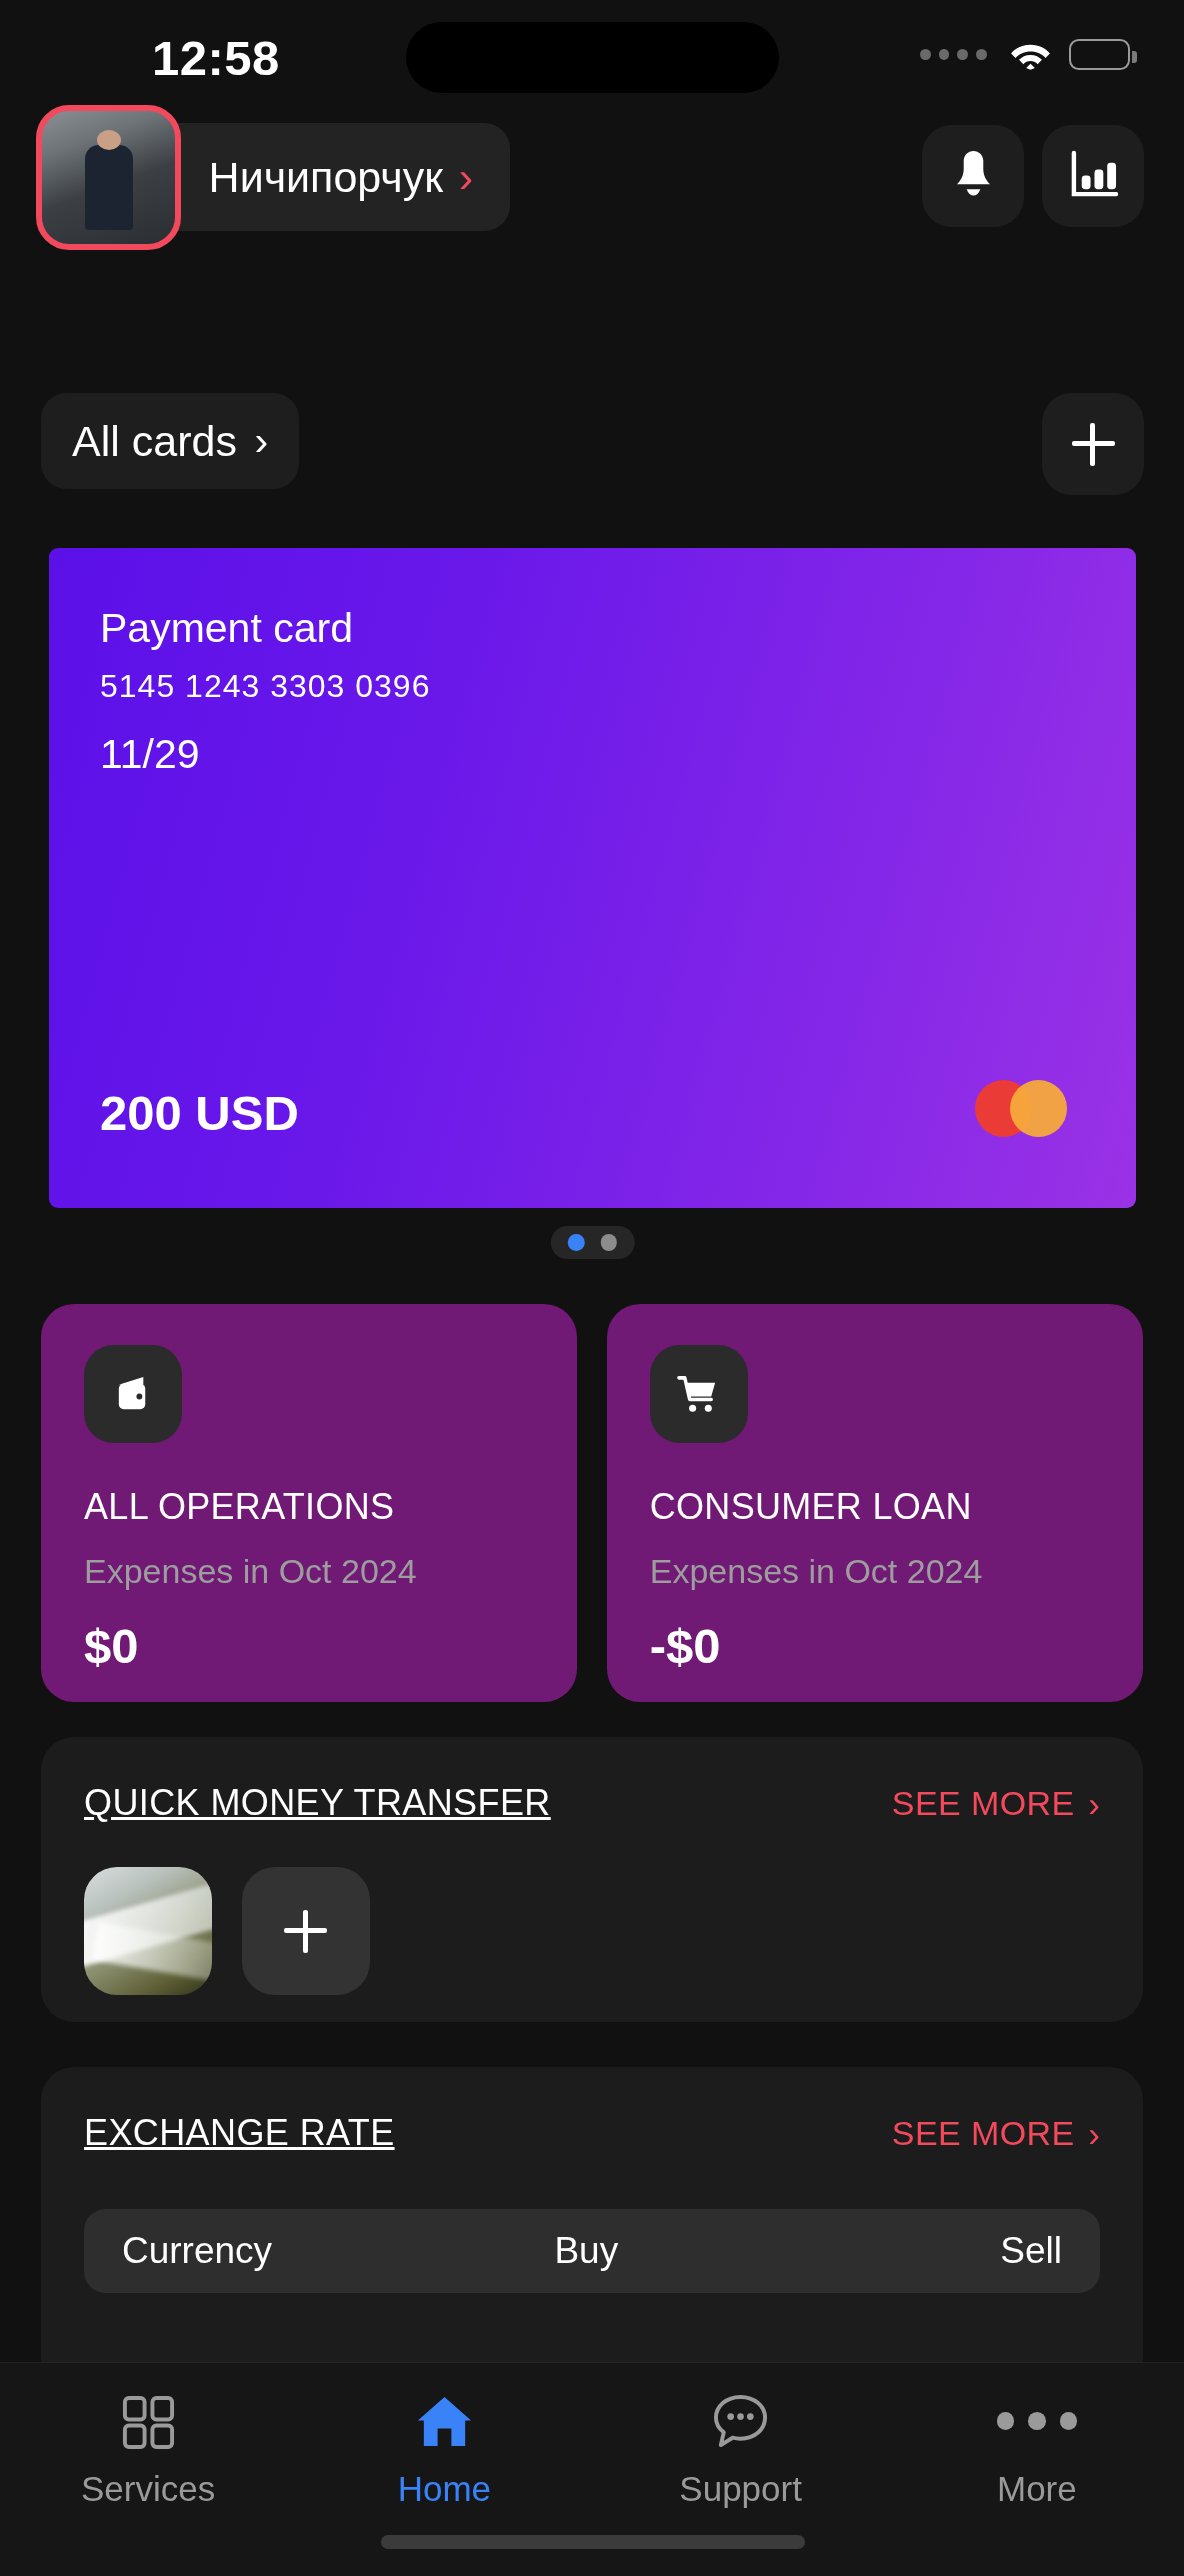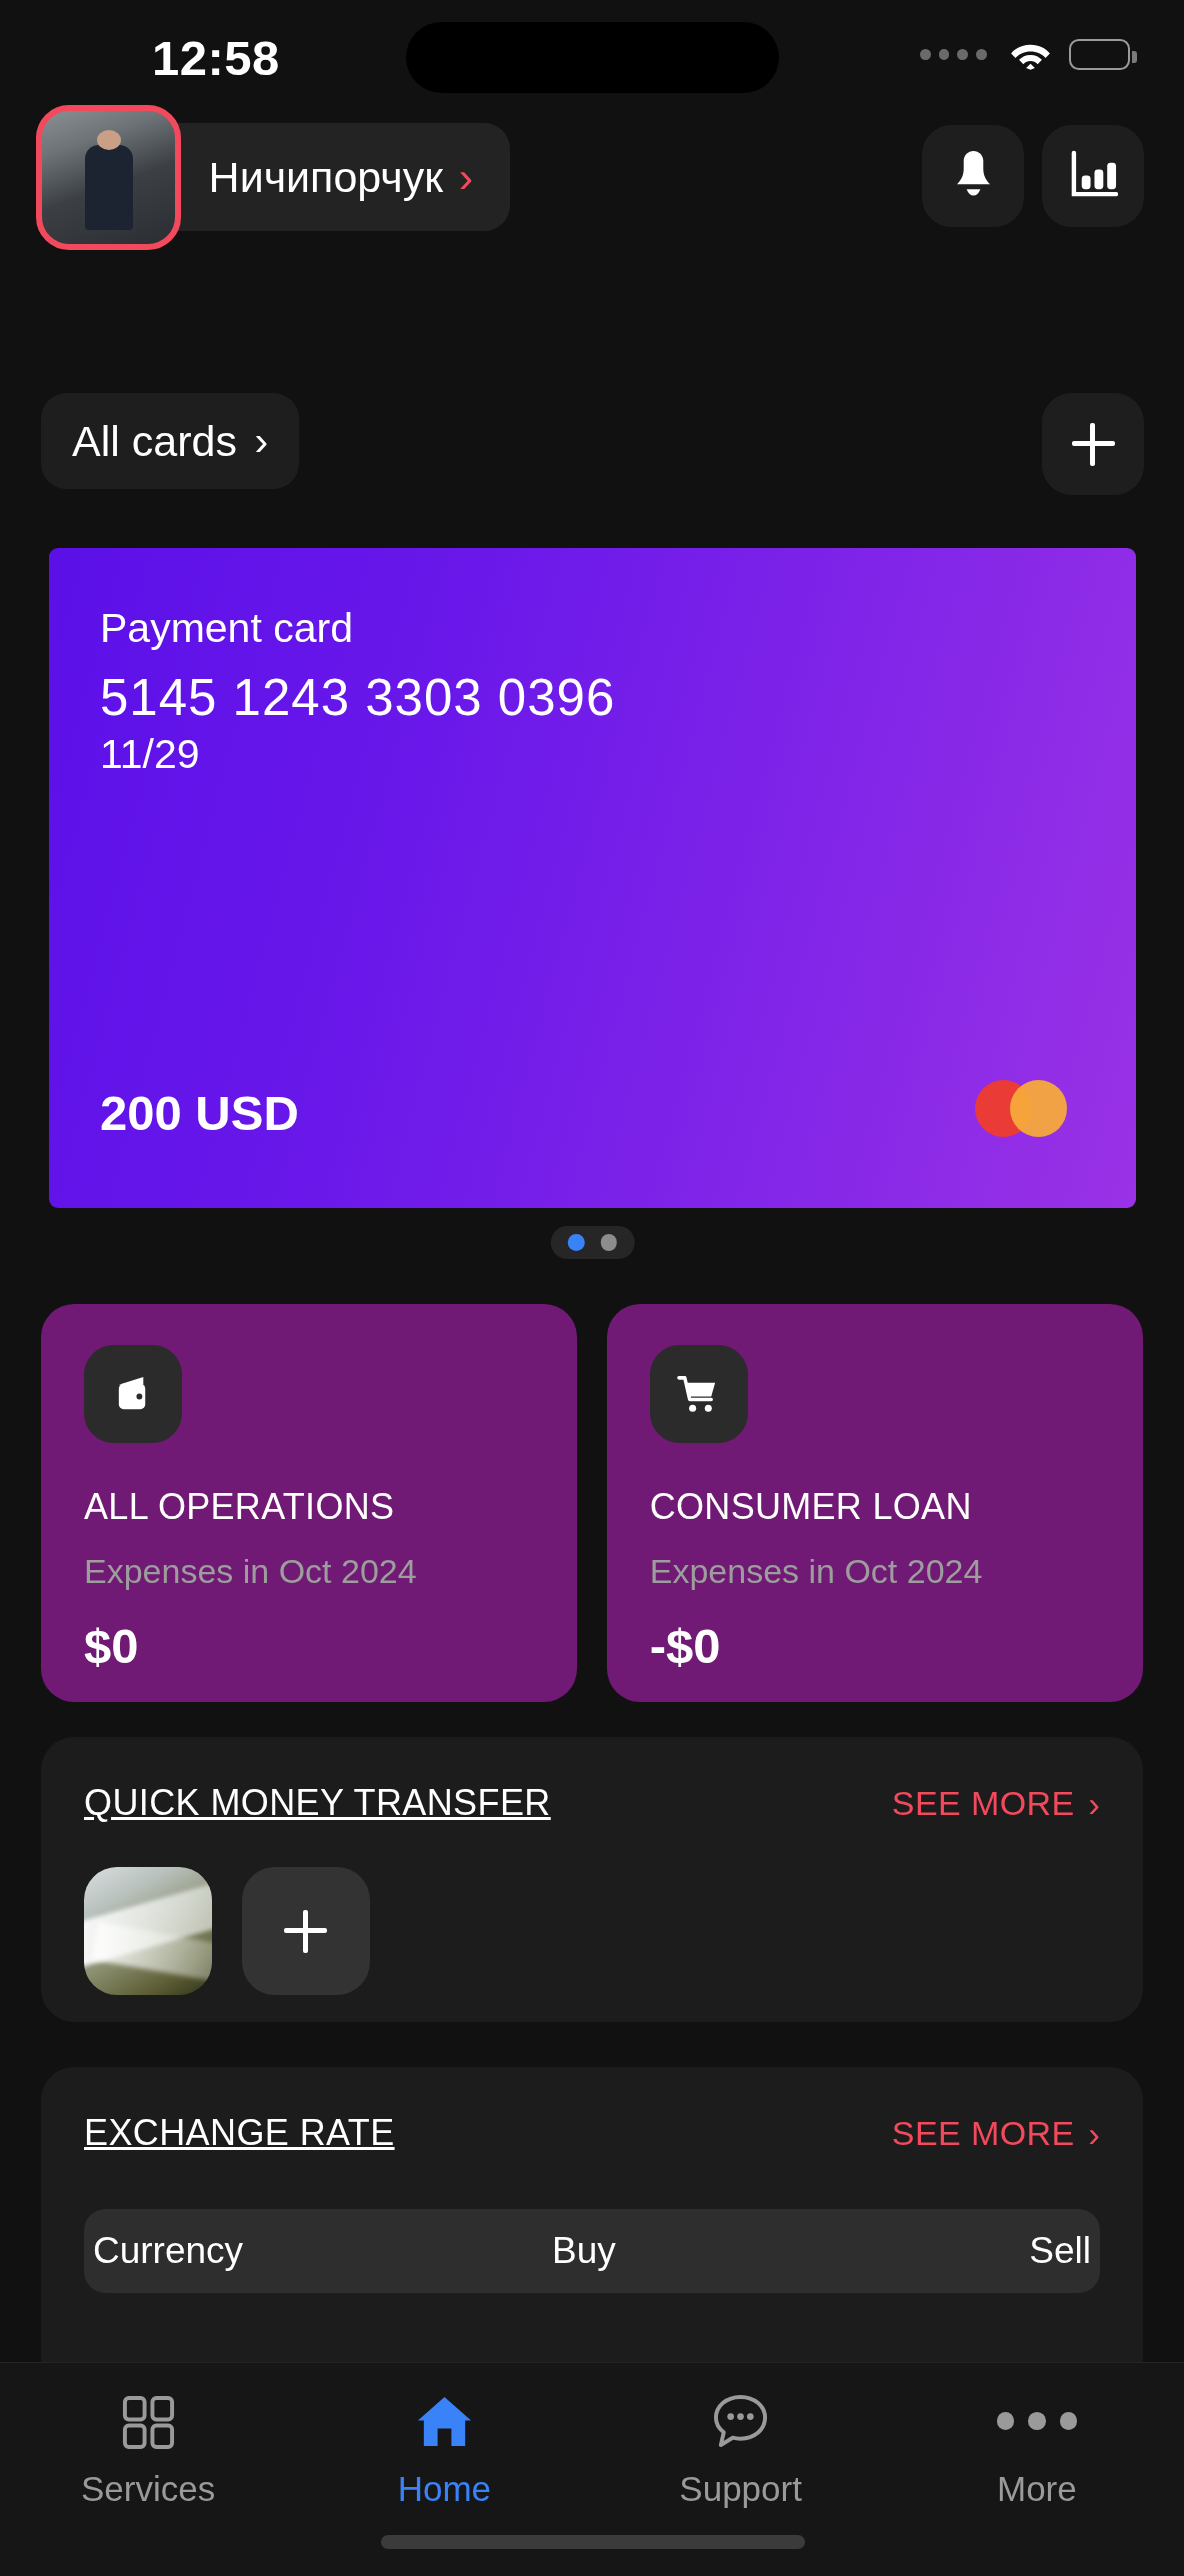--- a/index.html
+++ b/index.html
@@ -95,21 +95,21 @@
   .plus::after  { top:0; left:18.7px; height:43px; width:4.9px; }
 
   
   .paycard {
     position:absolute; left:49px; top:548px; width:1087px; height:660px;
     border-radius:9px;
     background:linear-gradient(105deg,#5b10e8 0%,#6a18ea 35%,#8326e8 70%,#9a32e6 100%);
     overflow:hidden;
   }
   .pc-title { position:absolute; left:51px; top:57px; font-size:41px; color:#ffffff; }
-  .pc-number { position:absolute; left:51px; top:120px; font-size:51px; color:#ffffff; letter-spacing:1px; }
+  .pc-number { position:absolute; left:51px; top:120px; font-size:32px; color:#ffffff; letter-spacing:1px; }
   .pc-exp { position:absolute; left:51px; top:183px; font-size:41px; color:#ffffff; }
   .pc-balance { position:absolute; left:51px; bottom:67px; font-size:49px; font-weight:700; color:#ffffff; }
   .mc-logo { position:absolute; right:69px; bottom:71px; width:92px; height:57px; }
   .mc-logo i {
     position:absolute; top:0; width:57px; height:57px; border-radius:50%; display:block;
   }
   .mc-red { left:0; background:#eb3b36; }
   .mc-yel { right:0; background:#f6a93b; mix-blend-mode:normal; opacity:0.95; }
 
   
@@ -166,21 +166,21 @@
     transform:rotate(10deg); filter:blur(2.9px);
   }
   .qmt-add {
     width:128px; height:128px; border-radius:33px; background:#333333;
     display:flex; align-items:center; justify-content:center;
   }
 
   .exch { top:2067px; height:324px; overflow:hidden; }
   .exch-table {
     margin:55px 43px 0 43px; height:84px; background:#2e2e2e; border-radius:21.6px;
-    display:flex; align-items:center; padding:0 9px;
+    display:flex; align-items:center; padding:0 38px;
   }
   .th { font-size:37px; color:#ffffff; }
   .th-cur { flex:0 0 46%; text-align:left; }
   .th-buy { flex:0 0 30%; text-align:left; }
   .th-sell{ flex:1; text-align:right; }
 
   
   .tabbar {
     position:absolute; left:0; bottom:0; width:1185px; height:214px;
     background:#161616; border-top:1px solid #242424;

